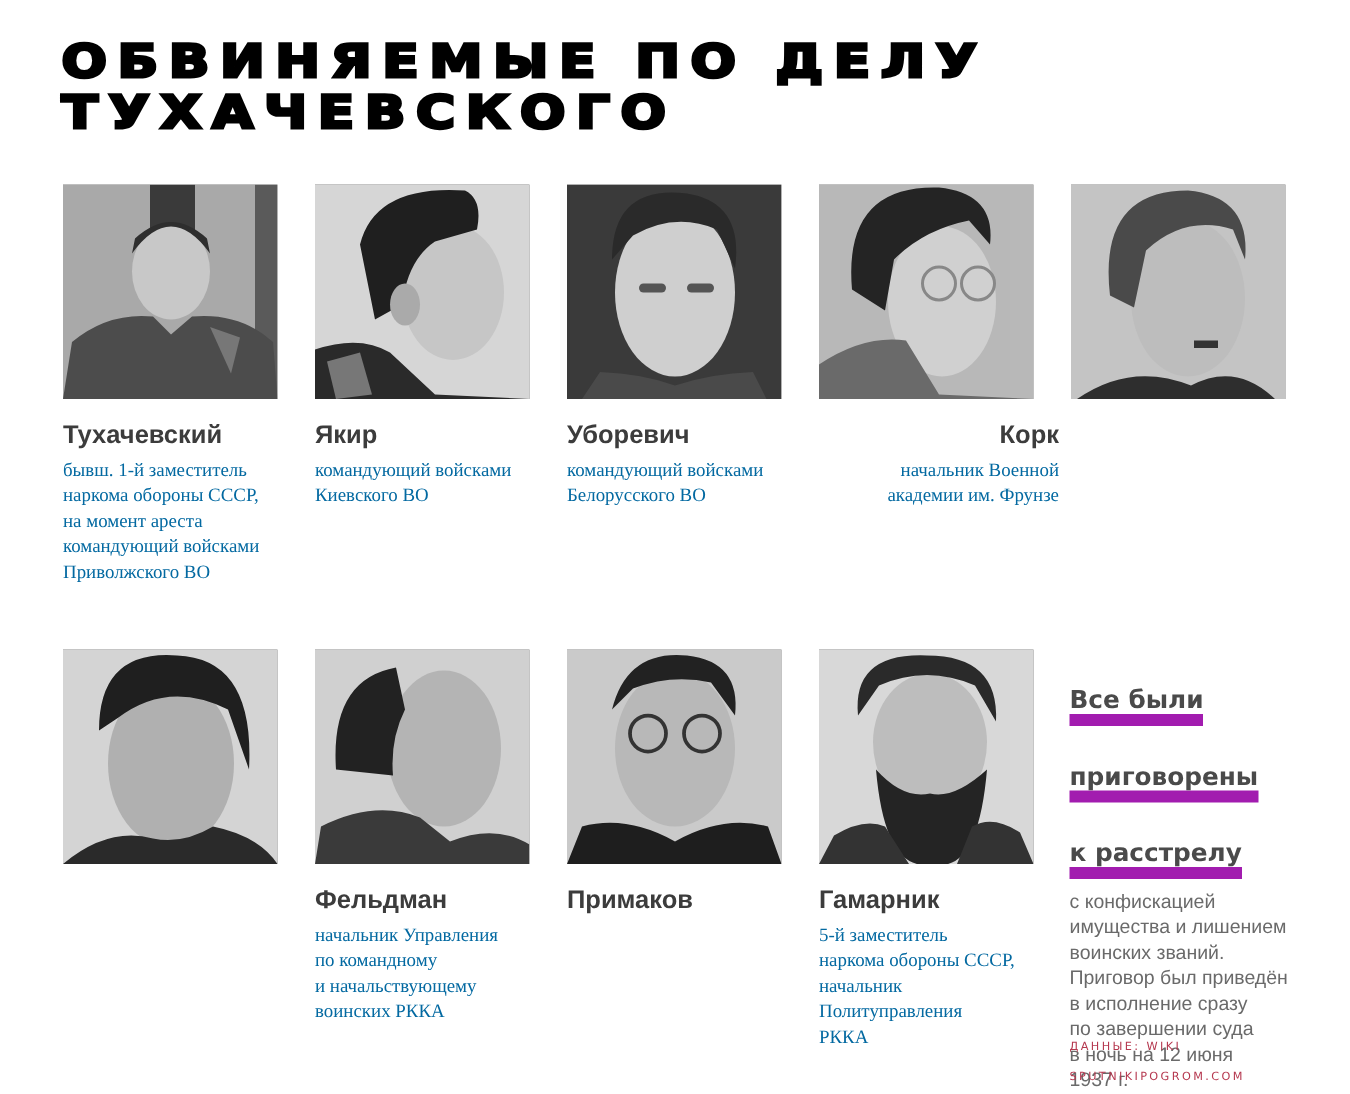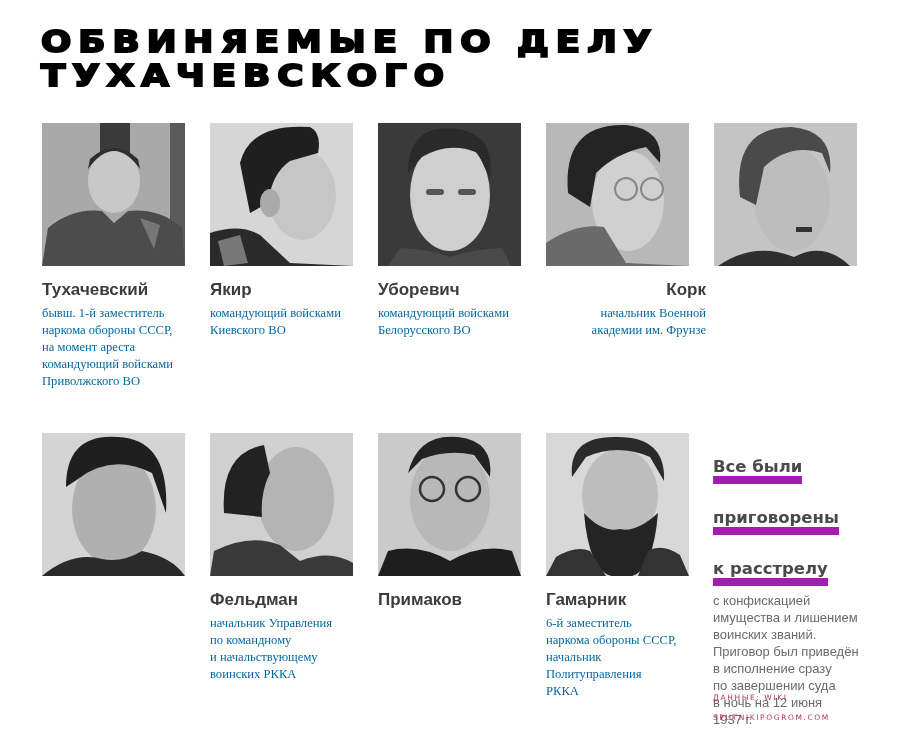--- a/index.html
+++ b/index.html
@@ -181,21 +181,21 @@
   <div class="photo">
     <svg viewBox="0 0 143 143">
       <rect width="143" height="143" fill="#d8d8d8"></rect>
       <ellipse cx="74" cy="62" rx="38" ry="46" fill="#bdbdbd"></ellipse>
       <path d="M26 44 Q22 2 72 4 Q120 4 118 48 L104 24 Q72 10 40 24 Z" fill="#2a2a2a"></path>
       <path d="M38 80 Q44 150 76 143 Q106 150 112 80 Q90 100 74 96 Q56 100 38 80 Z" fill="#242424"></path>
       <path d="M0 143 L10 124 Q30 112 44 118 L60 143 Z M143 143 L134 122 Q116 110 102 118 L92 143 Z" fill="#333"></path>
     </svg>
   </div>
   <div class="name">Гамарник</div>
-  <div class="desc">6-й заместитель
+  <div class="desc">5-й заместитель
 наркома обороны СССР,
 начальник
 Политуправления
 РККА</div>
 </div>
 
 <div class="verdict">
   <div class="verdict-head">
     <span>Все были</span><br>
     <span>приговорены</span><br>

